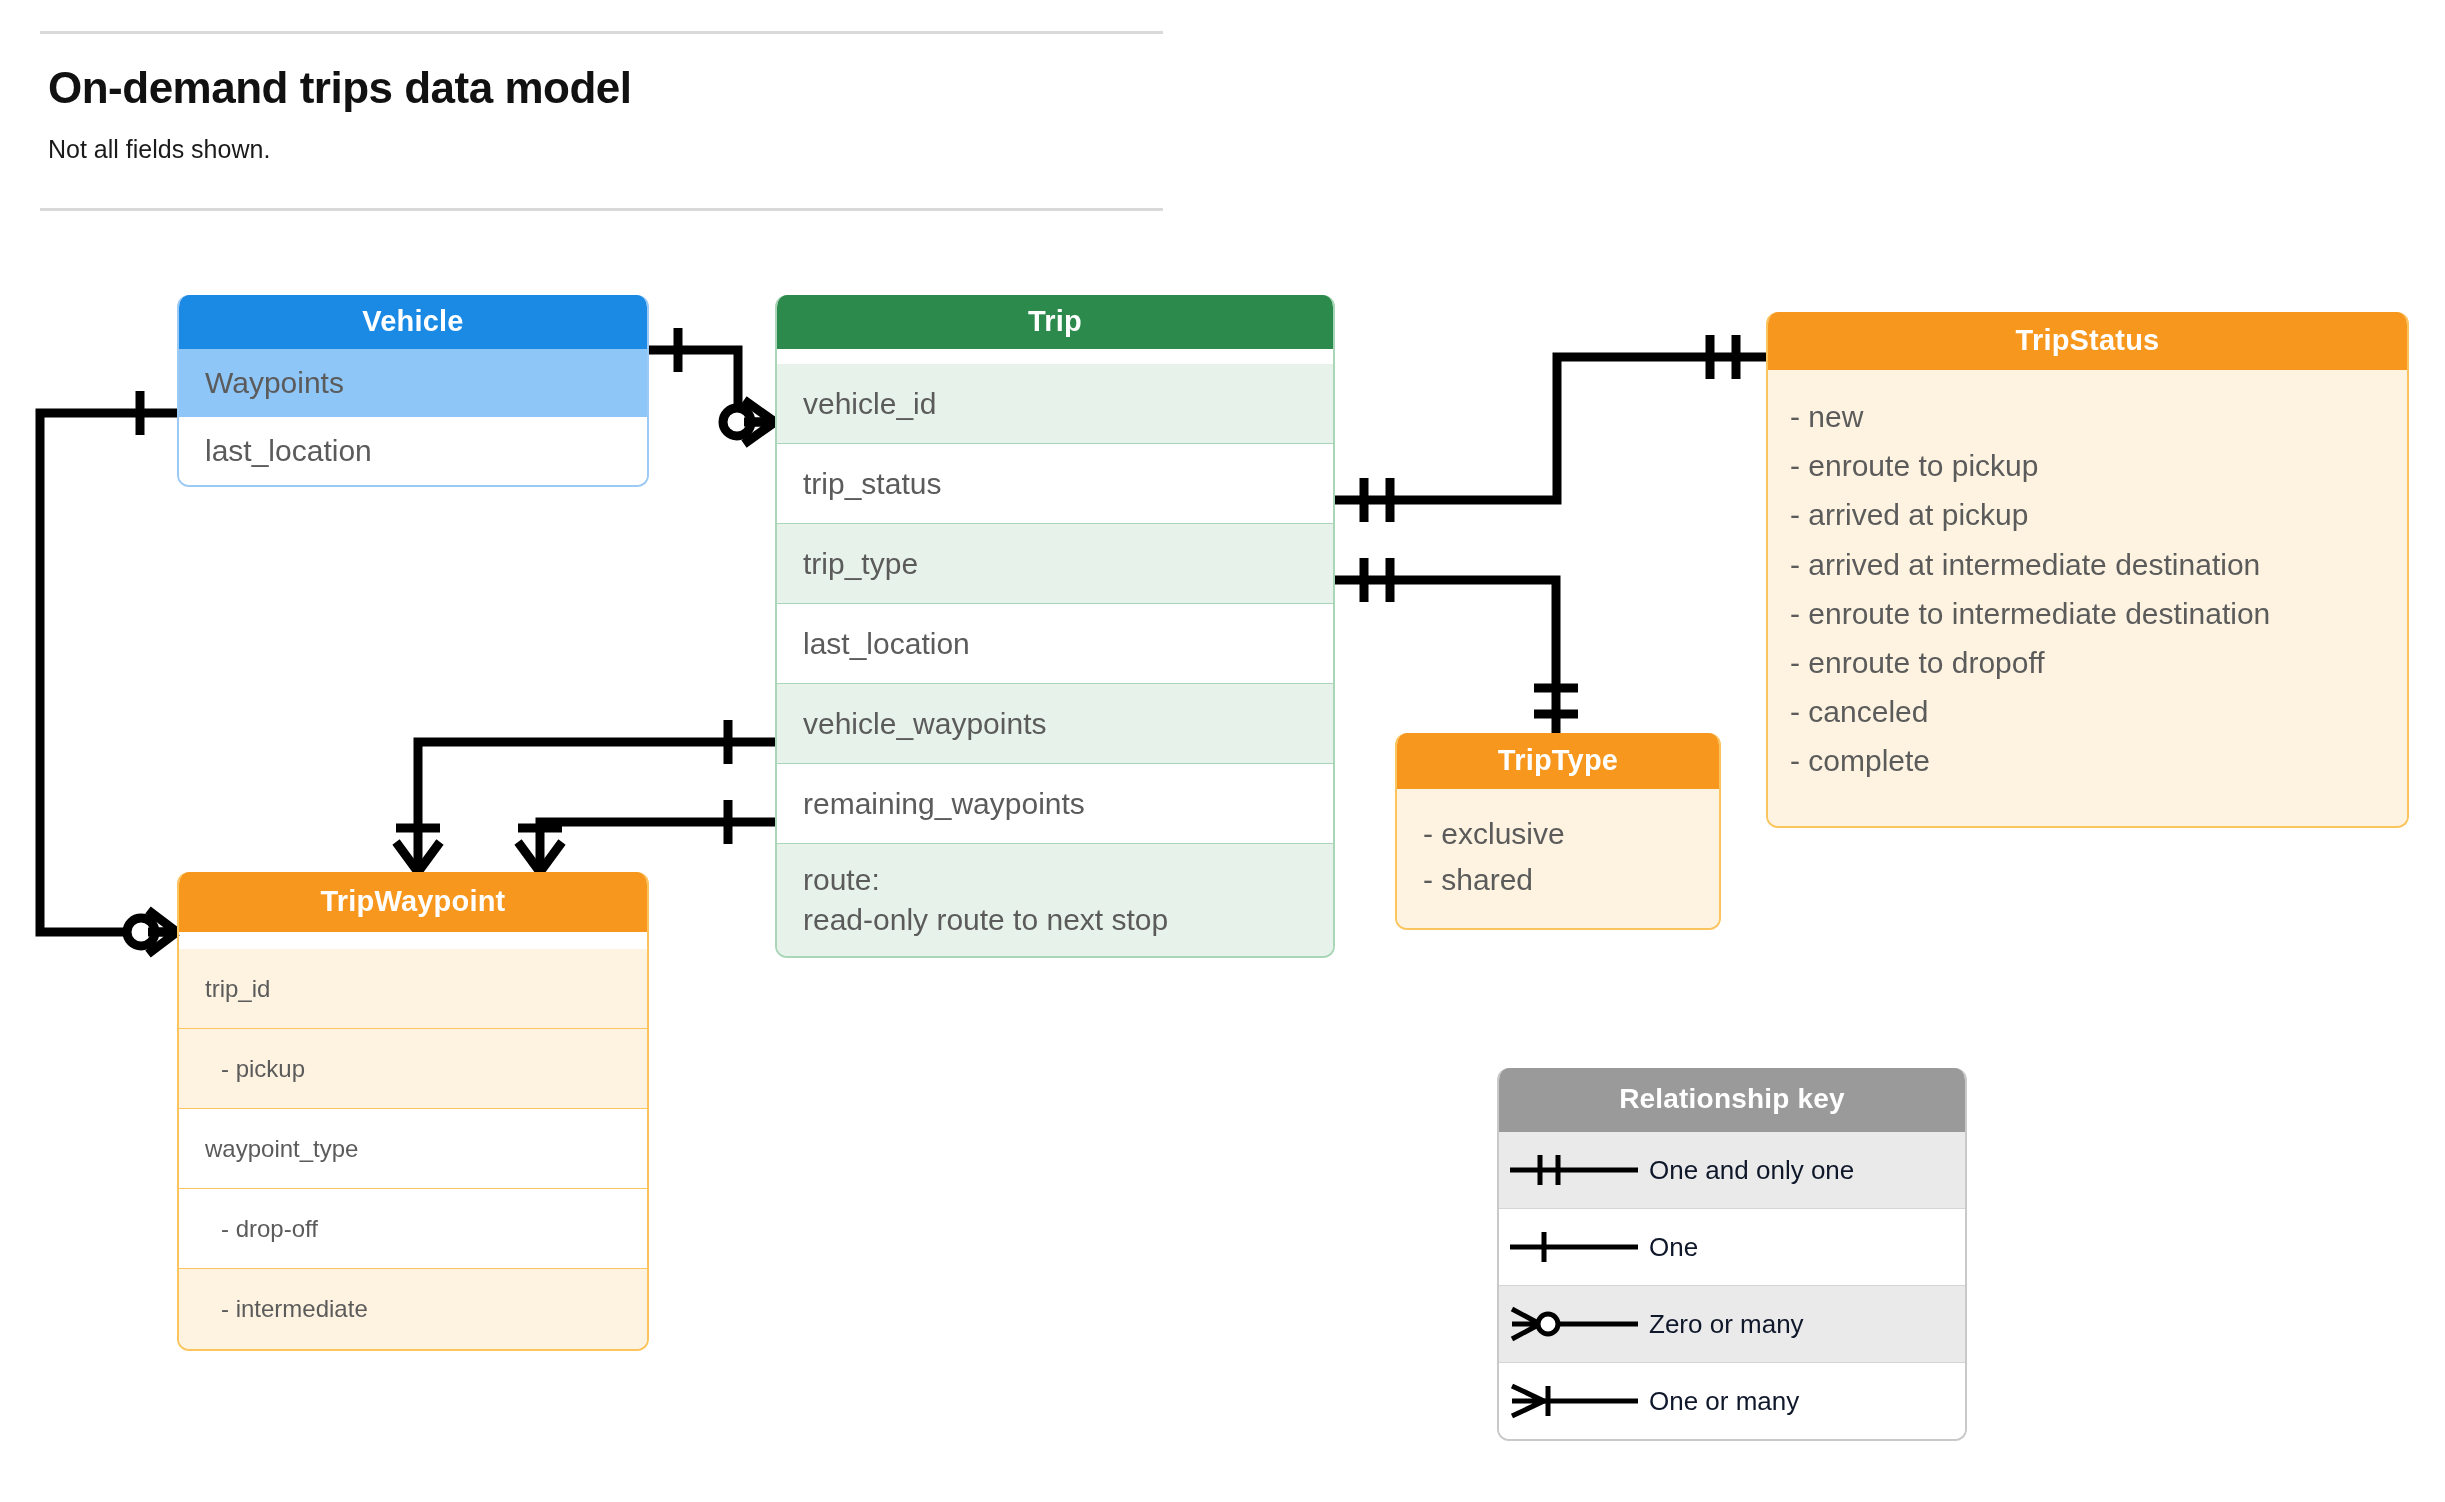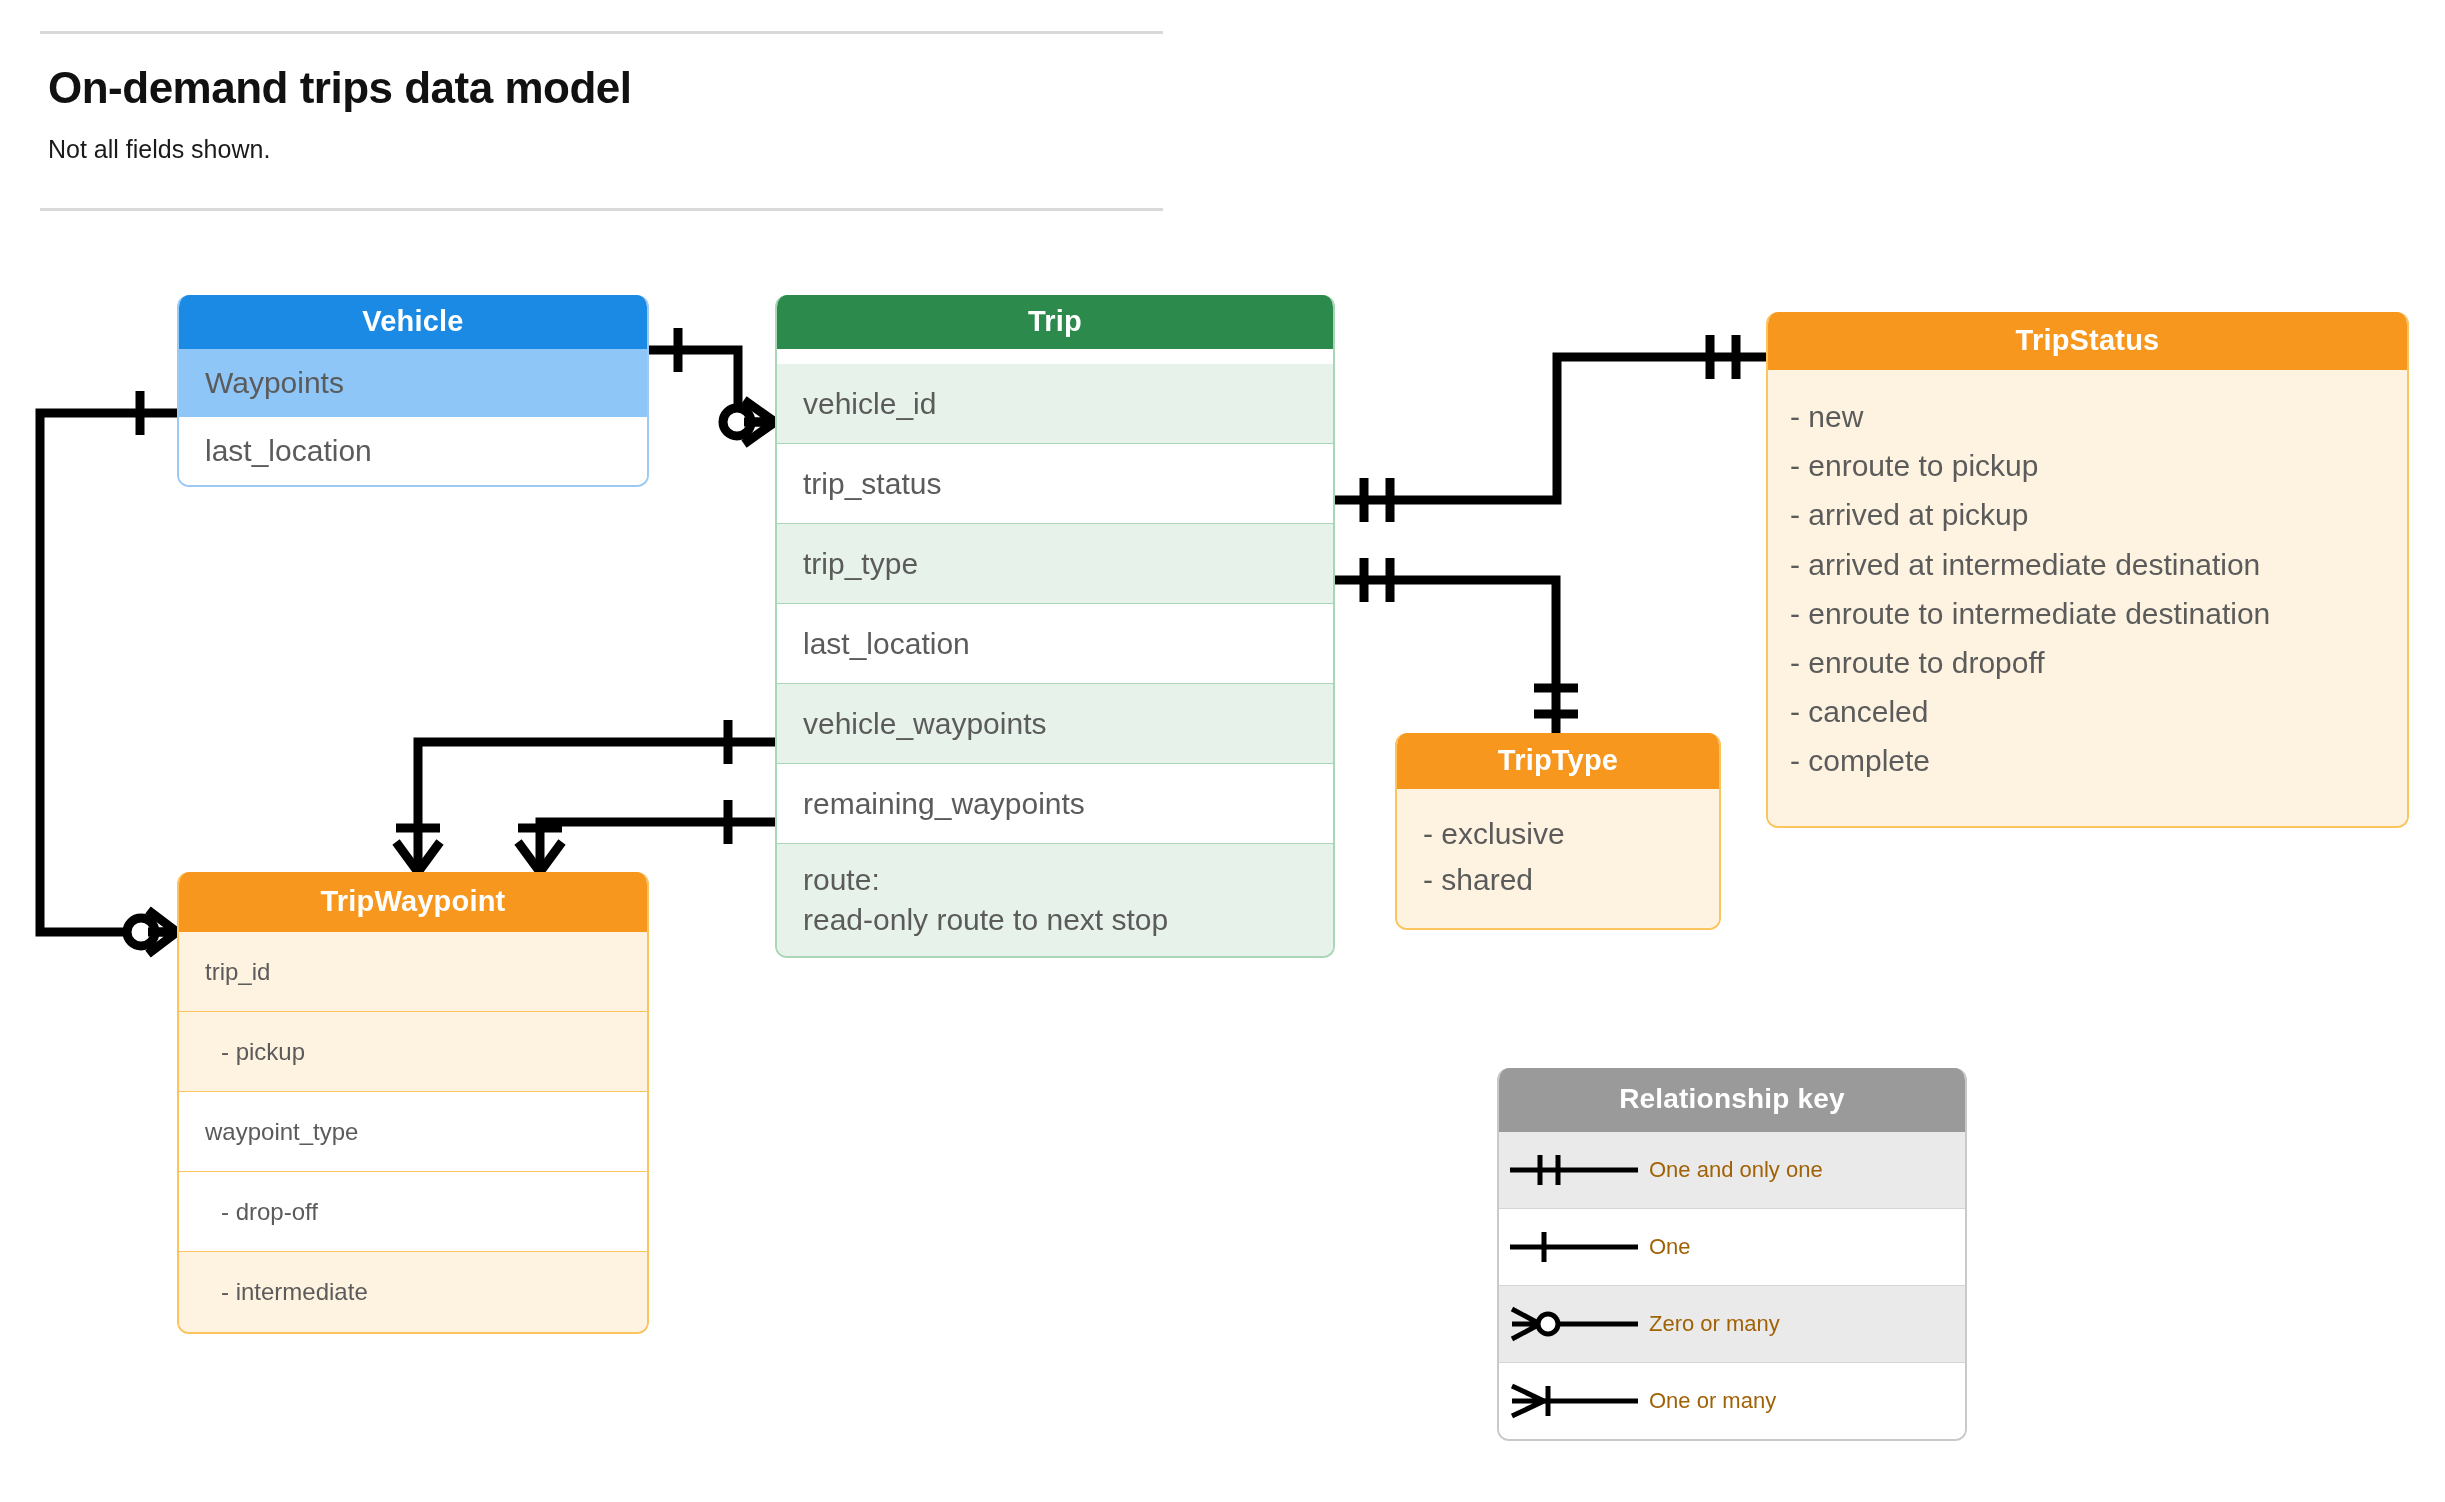--- a/index.html
+++ b/index.html
@@ -55,21 +55,21 @@
         border-radius:12px 12px 0 0;margin:-2px -2px 15px -2px;}
   #trip .row{font-size:30px;height:80px;border-bottom:1px solid #a9d6b7;}
   #trip .row.alt{background:#e7f3ea;}
   #trip .row.plain{background:#ffffff;}
   #trip .row.last{border-bottom:none;height:112px;}
 
   
   #tripwaypoint{left:177px;top:872px;width:468px;
         border:2px solid #fbc45c;border-top:none;}
   #tripwaypoint .entity-head{background:#f8971d;height:62px;font-size:29px;
-        border-radius:12px 12px 0 0;margin:-2px -2px 0 -2px;}
+        border-radius:12px 12px 0 0;margin:-2px -2px 17px -2px;}
   #tripwaypoint .row{font-size:24px;height:80px;border-bottom:1px solid #fbc45c;}
   #tripwaypoint .row.alt{background:#fdf3e0;}
   #tripwaypoint .row.plain{background:#ffffff;}
   #tripwaypoint .row.last{border-bottom:none;}
   #tripwaypoint .row.indent{padding-left:42px;}
 
   
   #triptype{left:1395px;top:733px;width:322px;
         border:2px solid #fbc45c;border-top:none;}
   #triptype .entity-head{background:#f8971d;height:58px;font-size:29px;
@@ -89,21 +89,21 @@
   #legend{position:absolute;left:1497px;top:1068px;width:466px;
           border:2px solid #c9c9c9;border-top:none;border-radius:12px;overflow:hidden;}
   #legend .entity-head{background:#9a9a9a;height:66px;font-size:28px;
           border-radius:12px 12px 0 0;margin:-2px -2px 0 -2px;}
   .legend-row{display:flex;align-items:center;height:76px;
           border-bottom:1px solid #d5d5d5;}
   .legend-row.last{border-bottom:none;}
   .legend-row.shade{background:#eaeaea;}
   .legend-row.blank{background:#ffffff;}
   .legend-sym{width:150px;flex:0 0 150px;display:flex;align-items:center;justify-content:center;}
-  .legend-label{font-size:22px;color:#a16207;}
+  .legend-label{font-size:26px;color:#0f172a;}
 
   
   #wires{position:absolute;left:0;top:0;width:2445px;height:1502px;pointer-events:none;}
 </style>
 </head>
 <body>
 
 <div class="page">
 
   <div class="hdr-rule top"></div>

